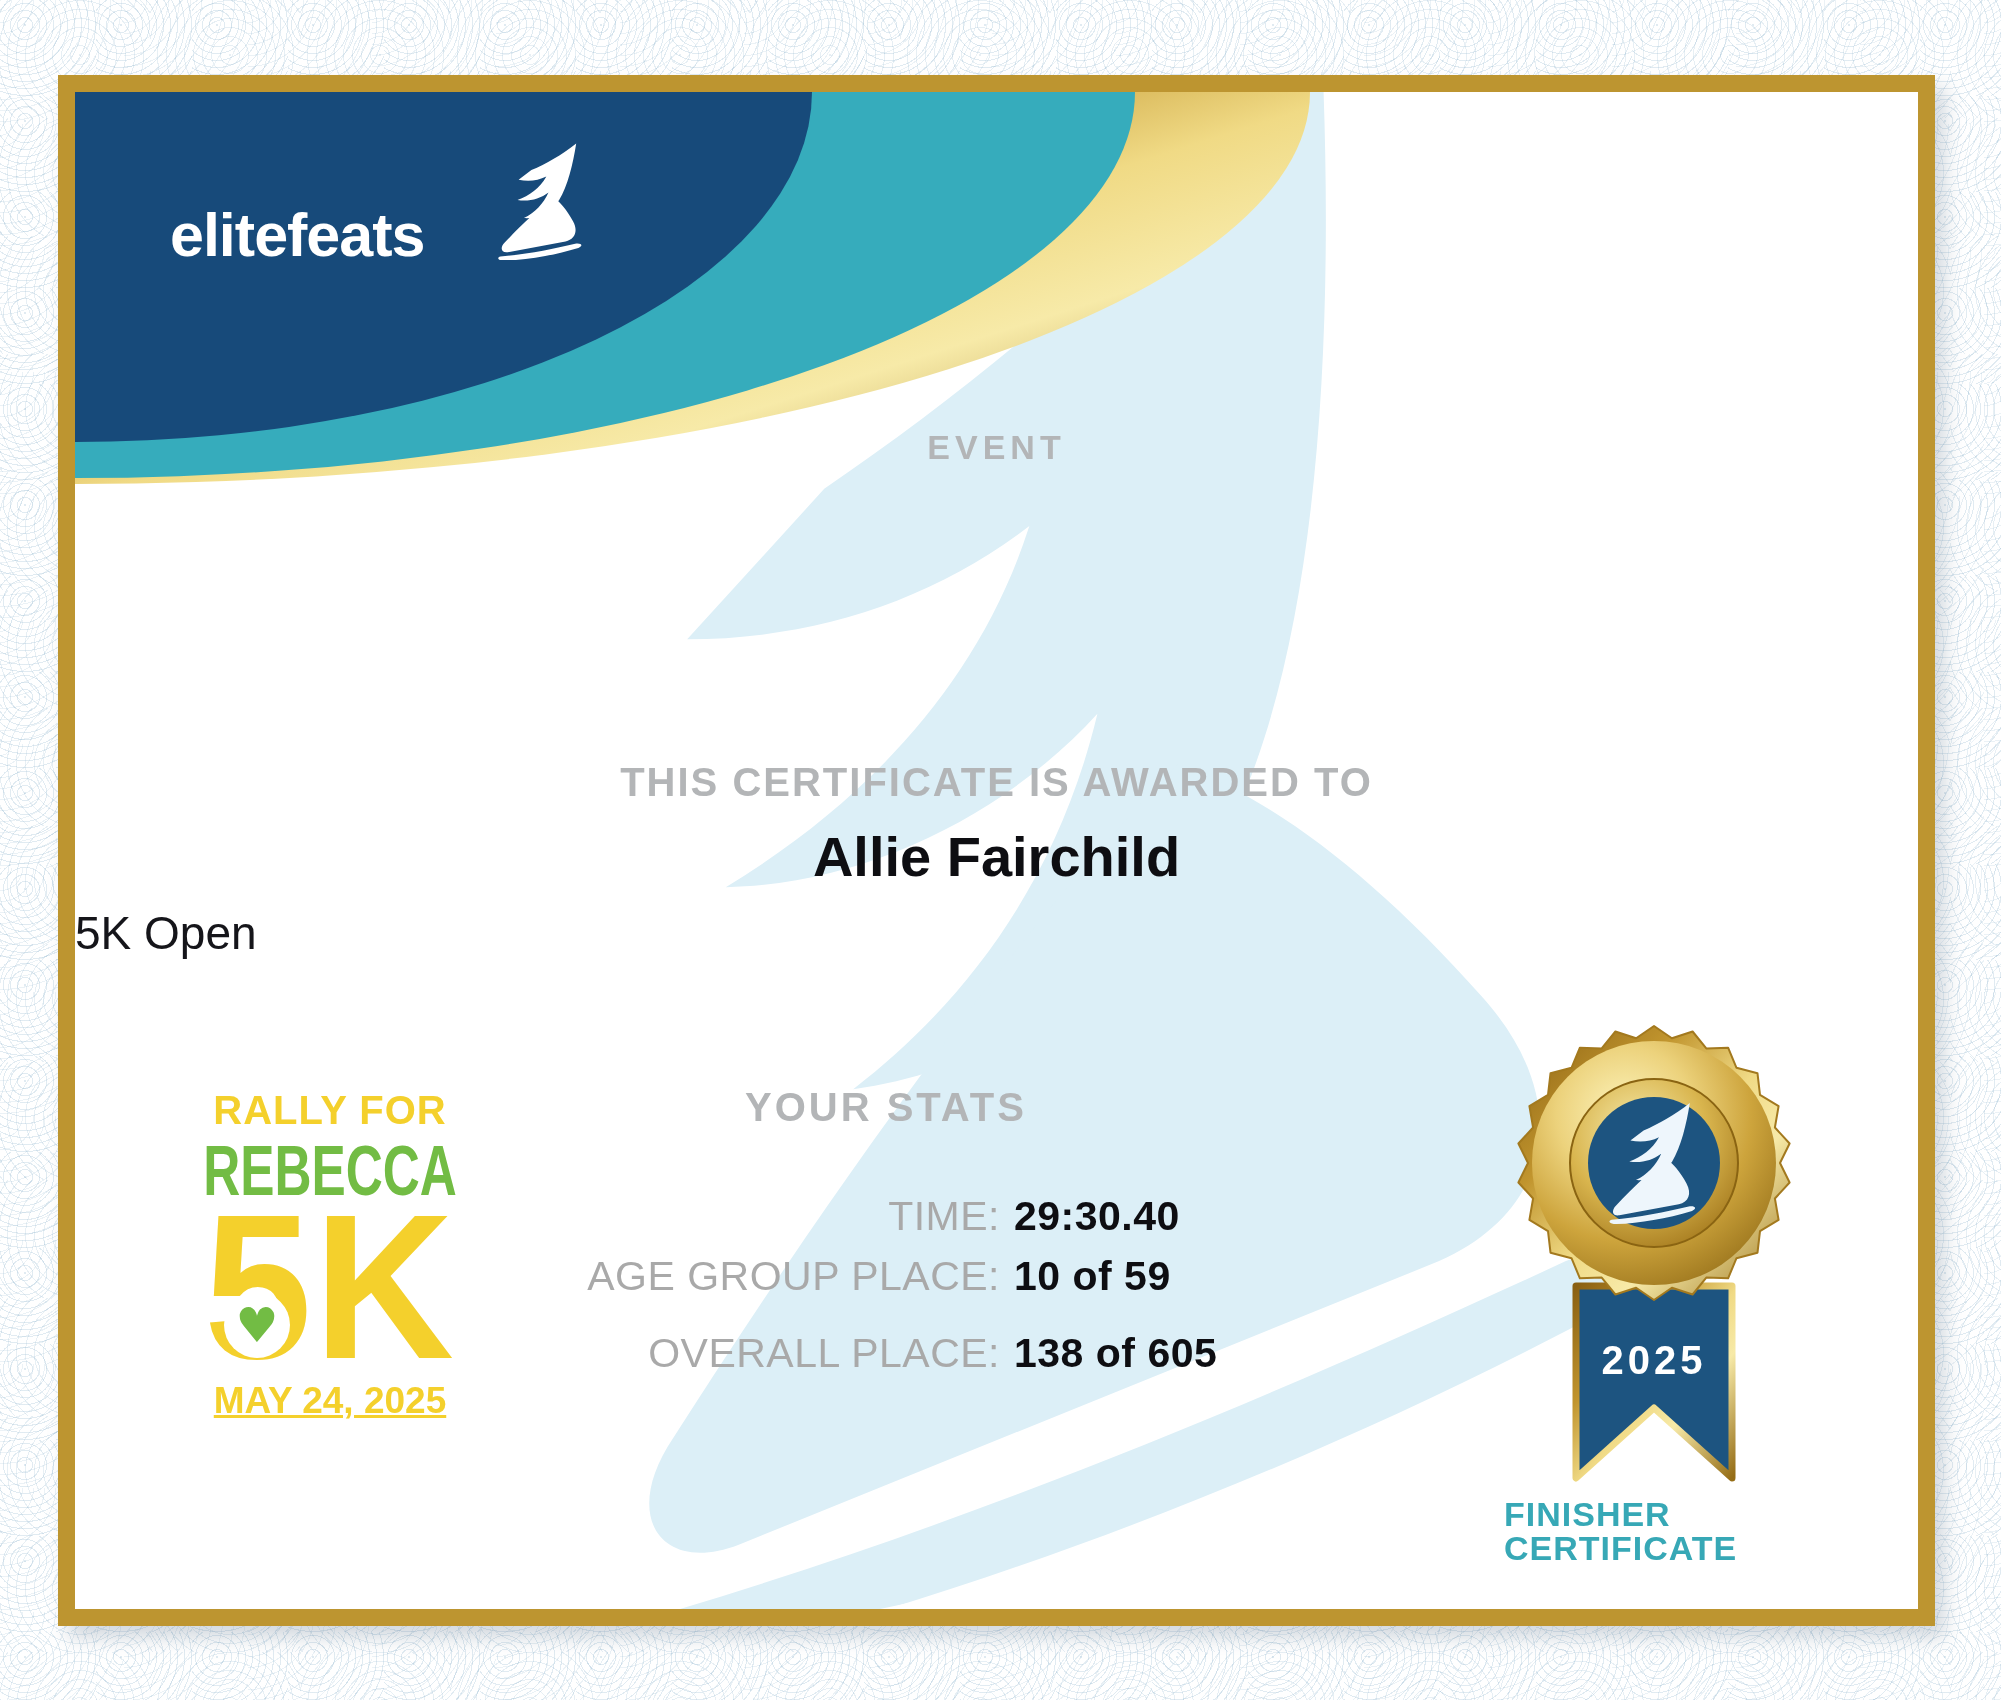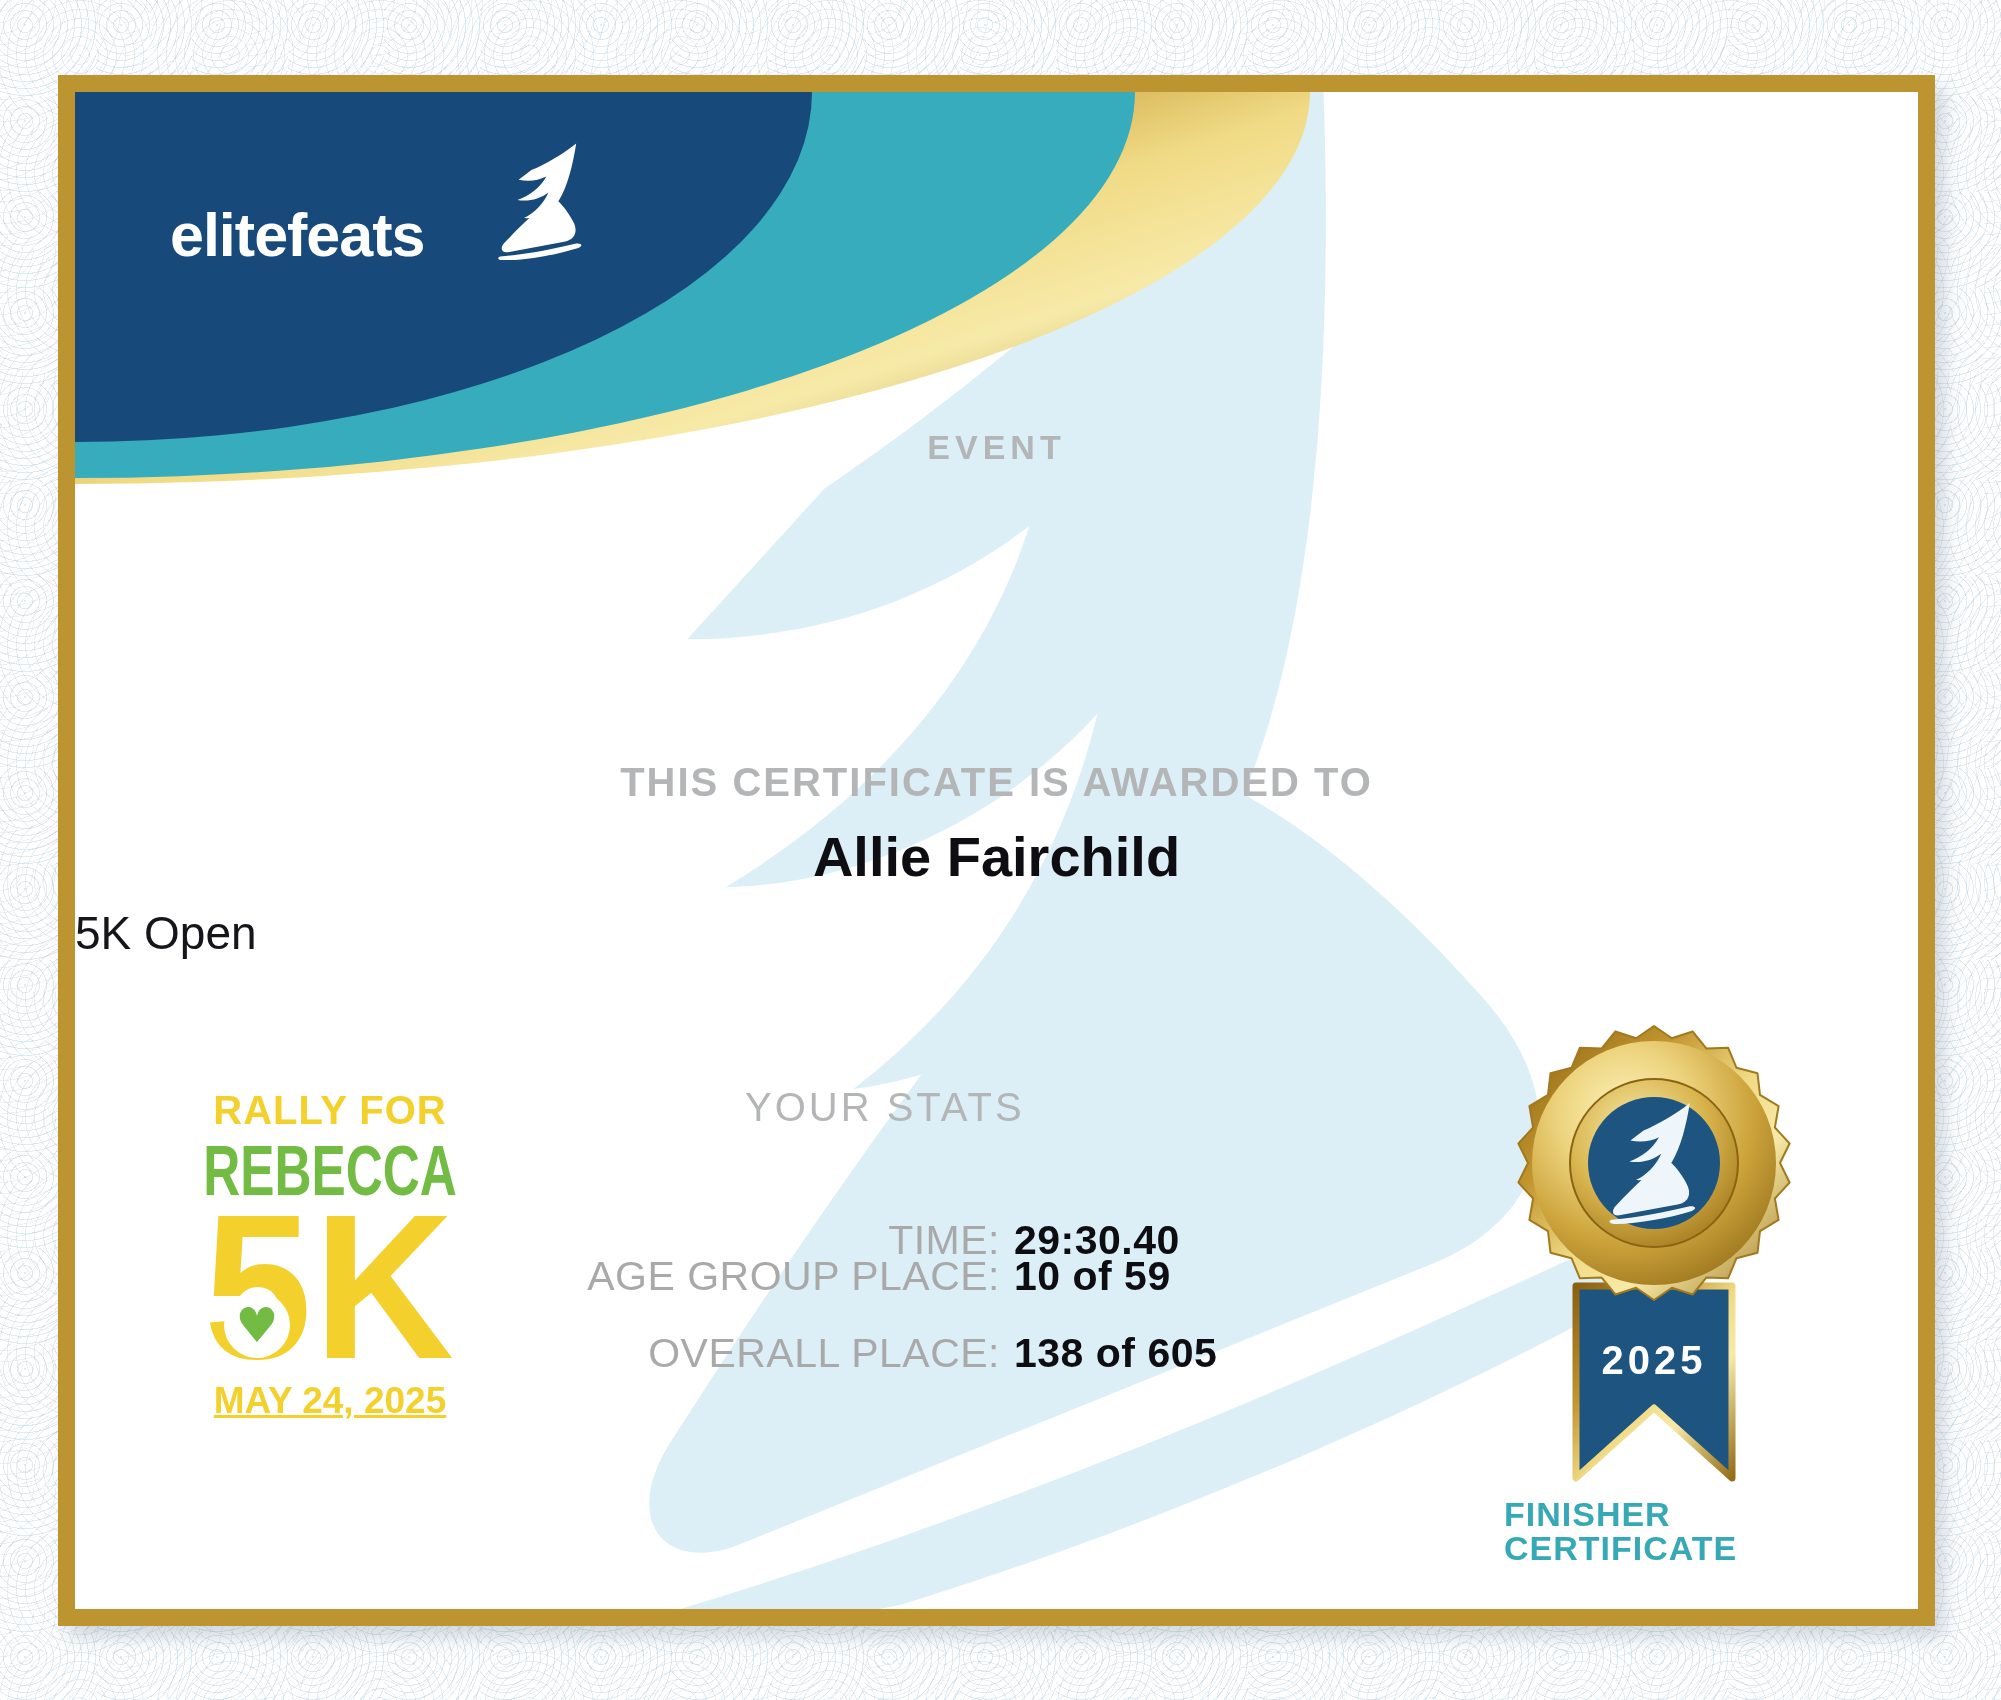--- a/index.html
+++ b/index.html
@@ -26,21 +26,21 @@
     font-size:34px;font-weight:700;letter-spacing:5px;color:var(--gray-caps,#b2b2b2);}
   .event-name{position:absolute;left:0;right:0;top:406px;text-align:center;
     font-size:58px;font-weight:700;letter-spacing:-1px;color:var(--ink,#0e0e12);}
   .awarded-label{position:absolute;left:0;right:0;top:668px;text-align:center;
     font-size:40px;font-weight:700;letter-spacing:2px;color:var(--gray-caps,#b2b2b2);}
   .recipient{position:absolute;left:0;right:0;top:732px;text-align:center;
     font-size:56px;font-weight:700;color:var(--ink,#0e0e12);}
   .division{position:absolute;left:0;right:0;top:814px;
     font-size:46px;font-weight:400;color:#15151a;}
   .stats-heading{position:absolute;left:670px;top:993px;
-    font-size:40px;font-weight:400;letter-spacing:3px;color:var(--gray-caps,#b2b2b2);}
+    font-size:40px;font-weight:700;letter-spacing:3px;color:var(--gray-caps,#b2b2b2);}
   .stat-row{position:absolute;left:300px;width:1300px;display:flex;align-items:baseline;line-height:46px;}
   .stat-label{width:625px;text-align:right;font-size:41px;font-weight:400;
     letter-spacing:.5px;color:var(--gray-label,#a9a9a9);}
   .stat-value{margin-left:14px;font-size:41px;font-weight:700;color:var(--ink,#0e0e12);letter-spacing:.5px;}
   
   .race-logo{position:absolute;left:85px;top:996px;width:340px;text-align:center;}
   .rl-line1{position:absolute;left:0;right:0;top:0;font-size:40px;font-weight:700;
     letter-spacing:1px;color:var(--yellow,#f4d02c);}
   .rl-line2{position:absolute;left:0;right:0;top:42px;font-size:54px;font-weight:700;
     color:var(--green,#72bc44);transform:scale(.95,1.3);transform-origin:top center;letter-spacing:0;}
@@ -112,21 +112,21 @@
         </svg>
       </div>
 
       <div class="event-label">EVENT</div>
       <div class="awarded-label">THIS CERTIFICATE IS AWARDED TO</div>
       <div class="recipient">Allie Fairchild</div>
       <div class="division">5K Open</div>
 
       <div class="stats-heading">YOUR STATS</div>
 
-      <div class="stat-row" style="top:1125px">
+      <div class="stat-row" style="top:1101px">
         <span class="stat-label">TIME:</span>
         <span class="stat-value">29:30.40</span>
       </div>
       <div class="stat-row" style="top:1161px">
         <span class="stat-label">AGE GROUP PLACE:</span>
         <span class="stat-value">10 of 59</span>
       </div>
       <div class="stat-row" style="top:1238px">
         <span class="stat-label">OVERALL PLACE:</span>
         <span class="stat-value">138 of 605</span>

